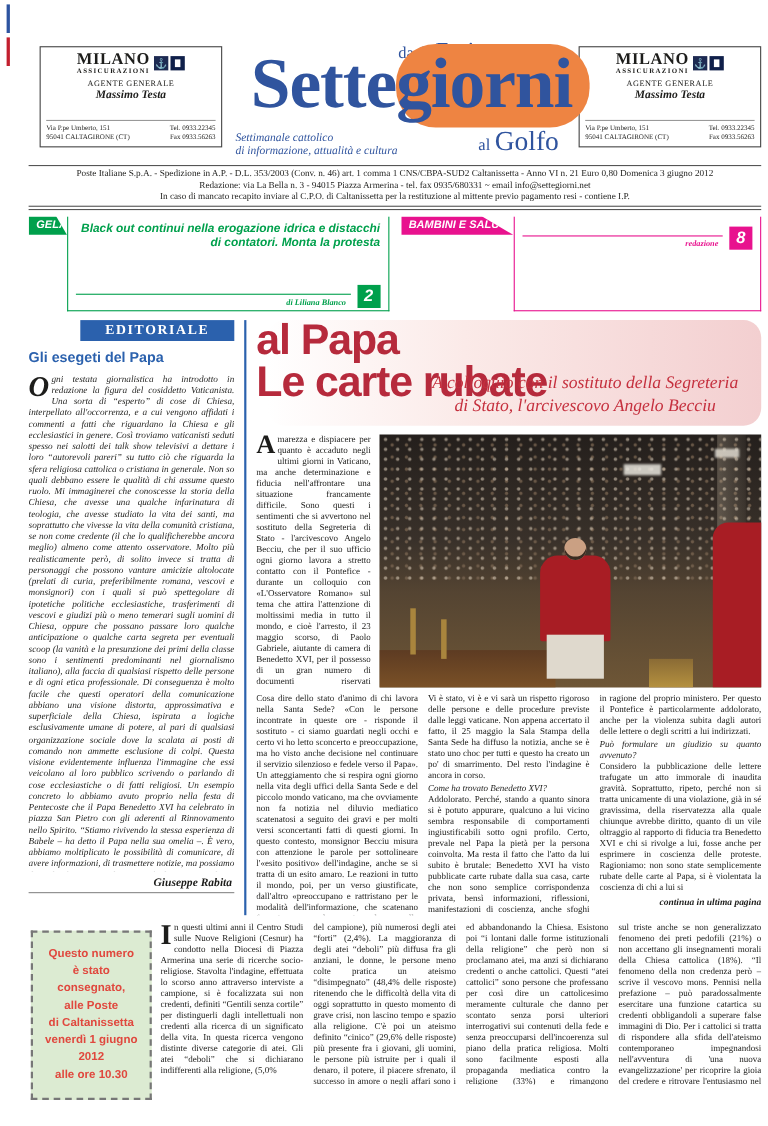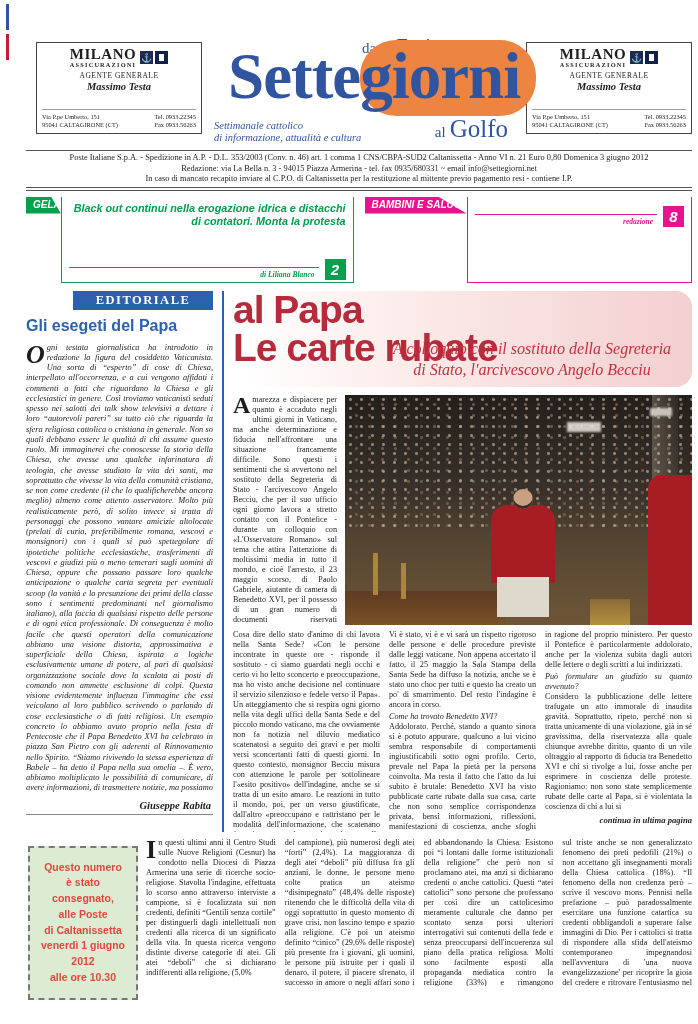--- a/index.html
+++ b/index.html
@@ -85,21 +85,21 @@
              background:#6b4f3a; }
   .tp-cig { position:absolute; right:14px; bottom:14px; width:3px; height:22px; background:#f6f4ef;
             border-top:3px solid #d77b2c; transform:rotate(8deg); }
 
   
   .main-section { display:flex; margin:8px 6px 0 26px; }
   .edit-col { width:198px; flex:none; border-right:2px solid #2b61ad; padding-right:9px; }
   .edit-header { width:140px; margin-left:auto; background:#2b61ad; color:#fff; text-align:center;
                  font-weight:bold; font-size:12.5px; letter-spacing:1.5px; padding:2px 0; }
   .edit-title { color:#2b61ad; font-family:"Liberation Sans", sans-serif; font-weight:bold;
-                font-size:16px; margin:7px 0 8px; }
+                font-size:13px; margin:7px 0 8px; }
   .edit-body { font-style:italic; font-size:8.4px; line-height:1.22; text-align:justify;
                max-height:452px; overflow:hidden; }
   .dropcap { float:left; font-size:26px; line-height:0.82; padding:1px 2px 0 0; font-weight:bold; }
   .edit-sign { text-align:right; font-weight:bold; font-style:italic; font-size:10.5px;
                border-bottom:1px solid #888; padding:3px 2px 3px 0; margin-top:2px; }
 
   .article-col { flex:1; padding-left:9px; position:relative; }
   .headline-wrap { position:relative; height:100px; }
   .headline-bg { position:absolute; left:10px; right:0; top:0; bottom:4px; border-radius:16px;
                  background:linear-gradient(90deg,#ffffff 0%, #fbeae8 40%, #f3cfd0 100%); }

